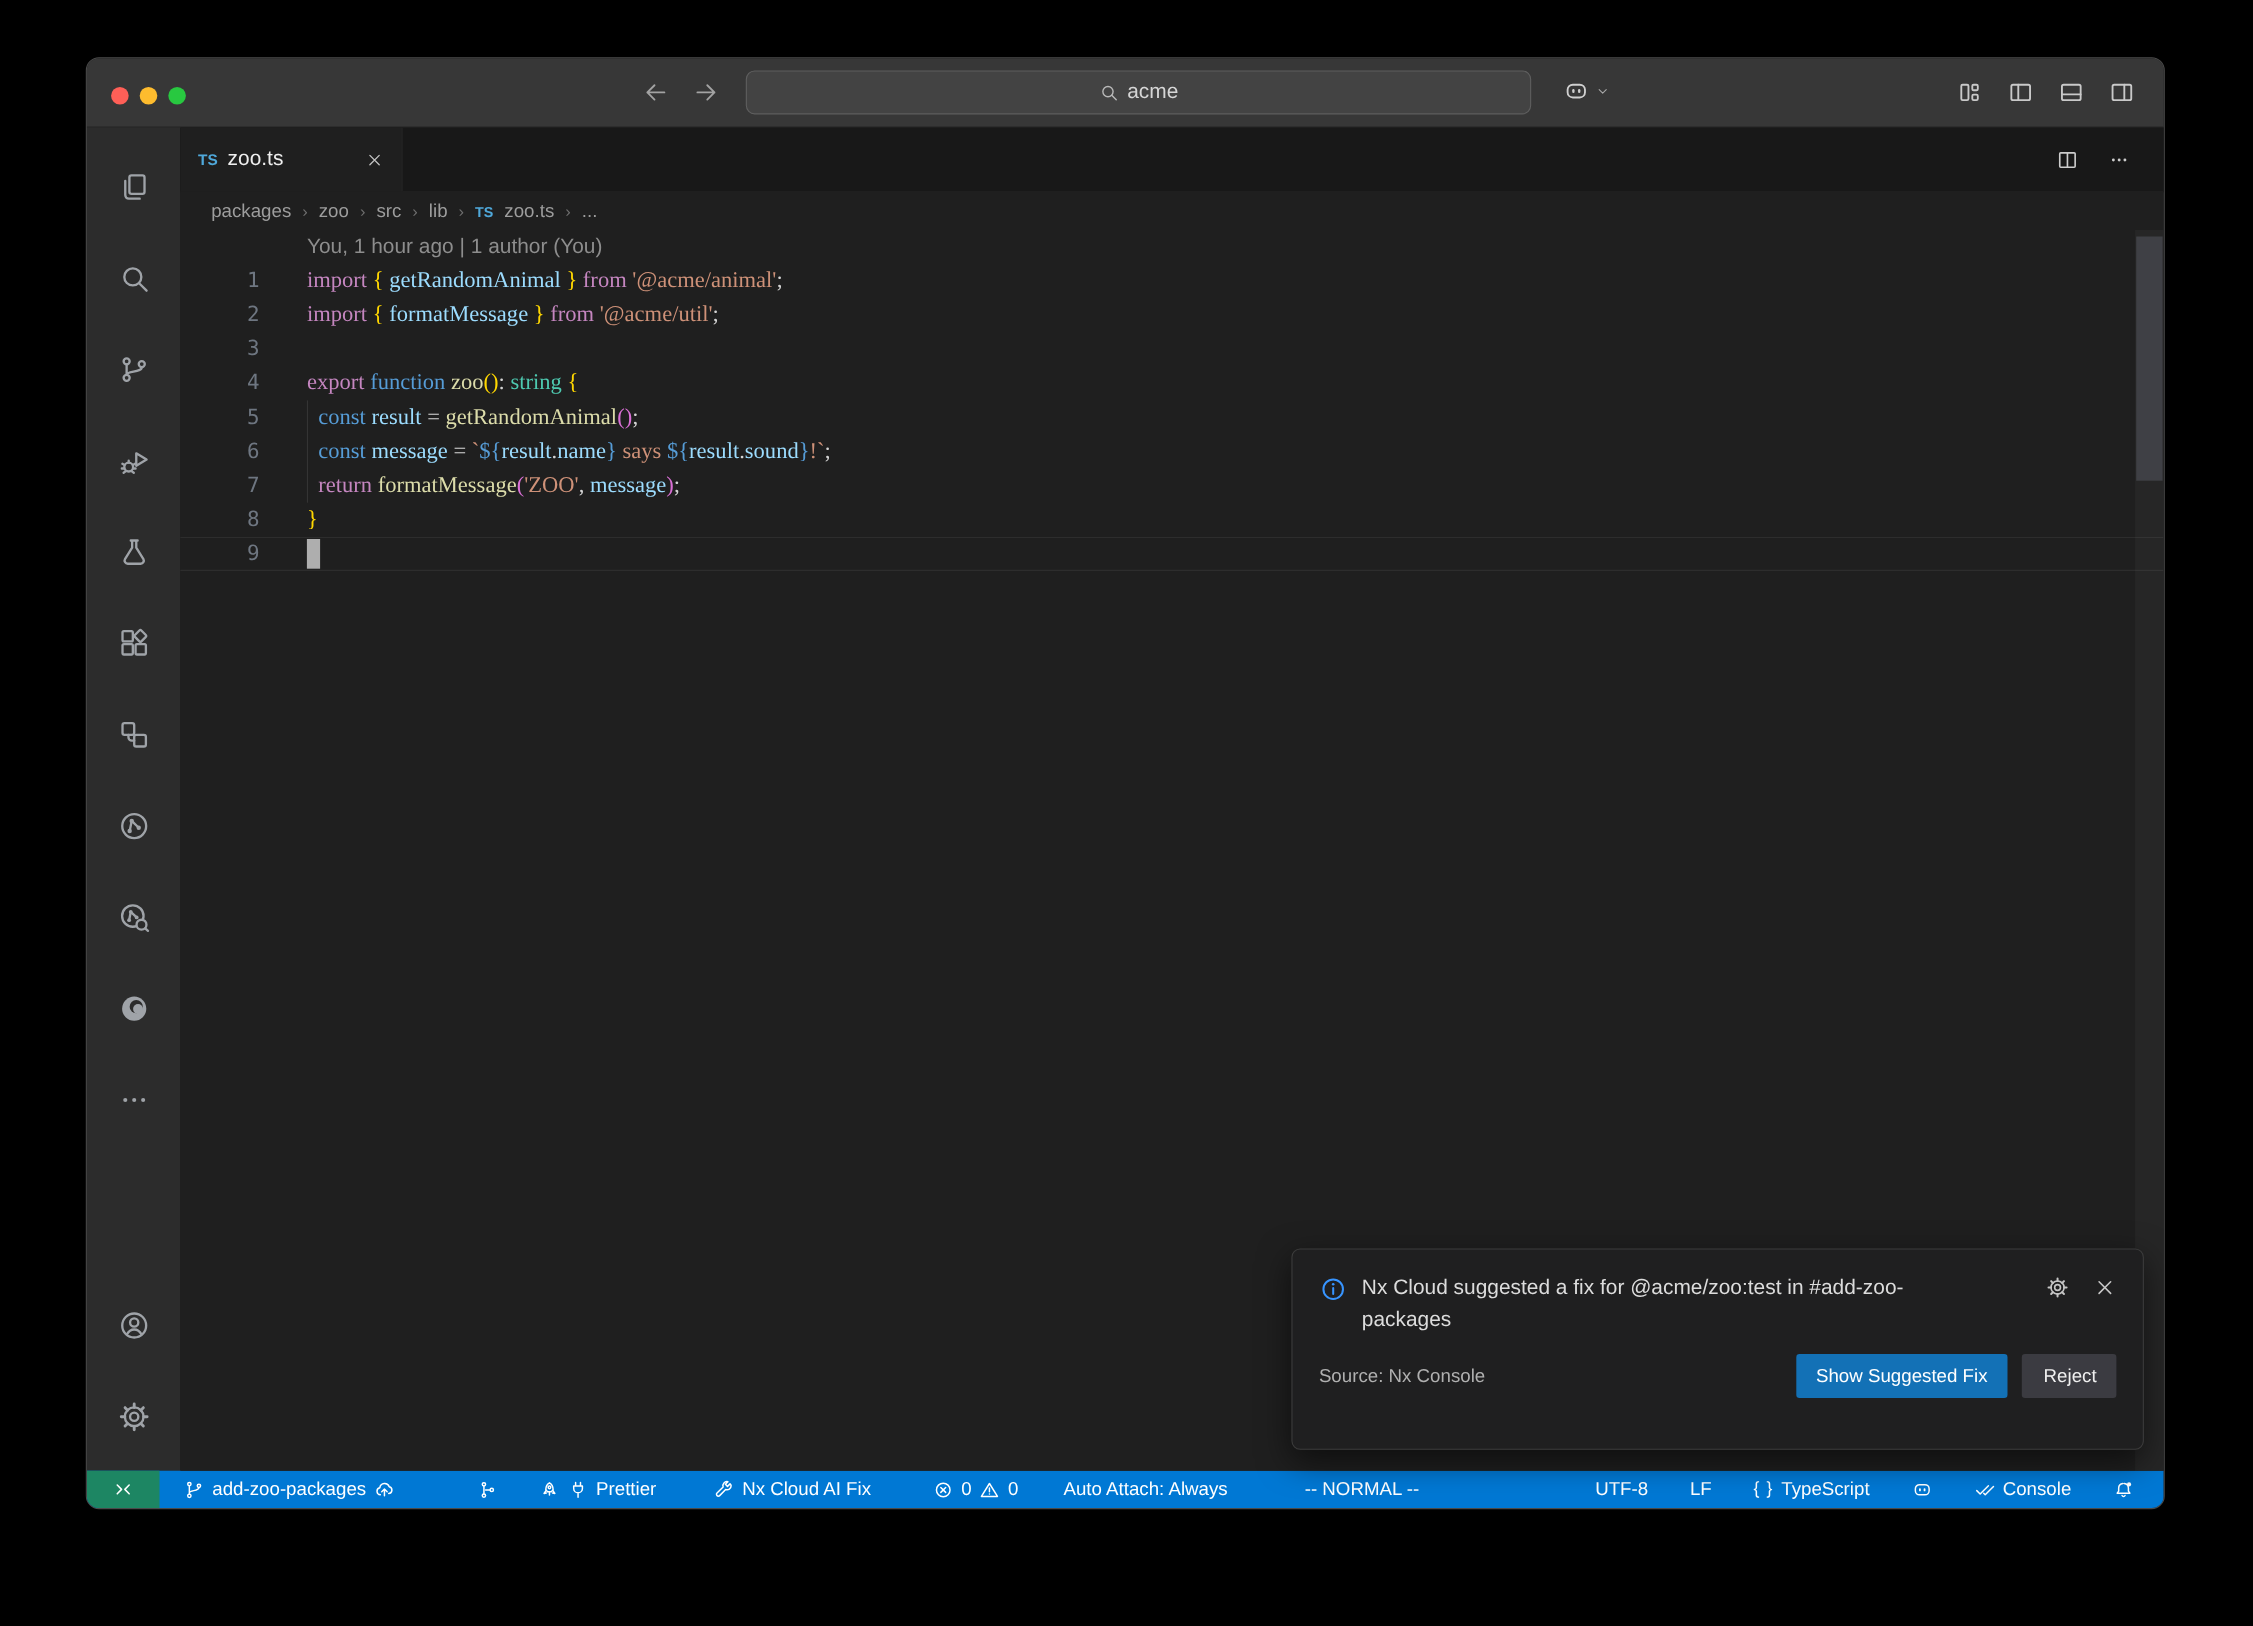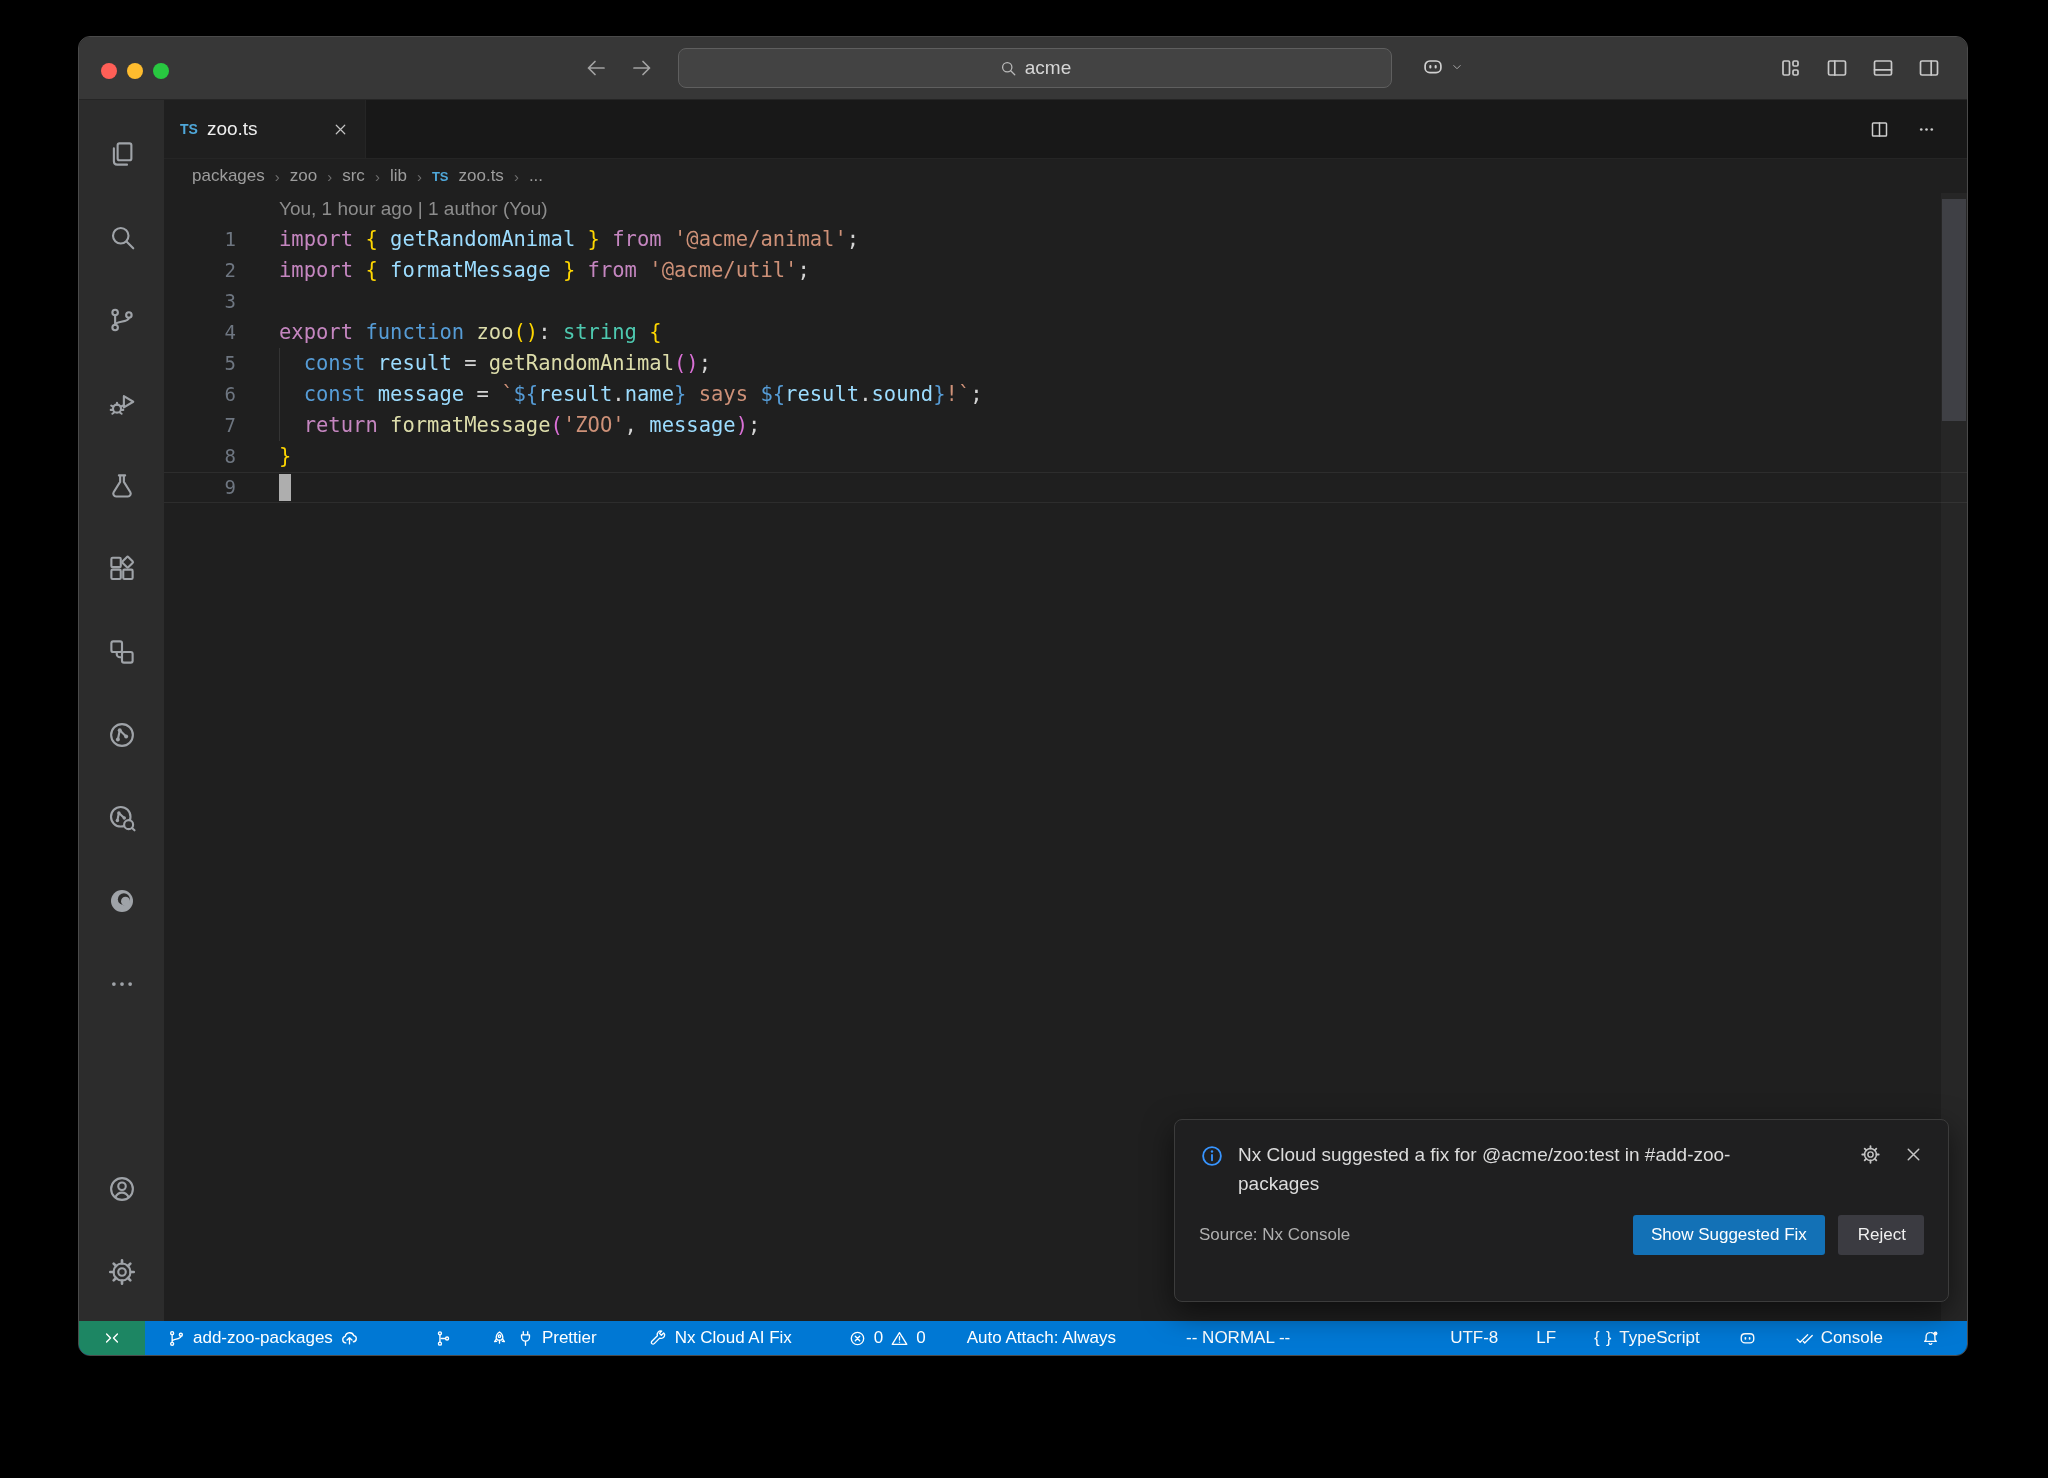--- a/index.html
+++ b/index.html
@@ -1,18 +1,18 @@
 <!DOCTYPE html>
 <html><head>
 <meta charset="utf-8">
 <style>
   html,body{margin:0;padding:0;background:#000;}
   .screen{position:relative;width:2048px;height:1478px;background:#000;overflow:hidden;
           font-family:"Liberation Sans",sans-serif;-webkit-font-smoothing:antialiased;}
-  .window{position:absolute;left:78px;top:36px;width:1890px;height:1320px;background:#1f1f1f;
+  .window{position:absolute;left:78px;top:52px;width:1890px;height:1320px;background:#1f1f1f;
           border-radius:12px;overflow:hidden;border:1px solid #4a4a4a;
           box-shadow:0 30px 90px rgba(0,0,0,.9);display:flex;flex-direction:column;box-sizing:border-box;}
 
   
   .ic{display:inline-flex;width:22px;height:22px;flex:none;align-items:center;justify-content:center;}
   .ic svg{width:100%;height:100%;display:block;}
   .s14{width:14px;height:14px}.s17{width:17px;height:17px}.s18{width:18px;height:18px}
   .s19{width:19px;height:19px}.s20{width:20px;height:20px}.s21{width:21px;height:21px}
   .s24{width:24px;height:24px}.s26{width:26px;height:26px}.s30{width:30px;height:30px}
 
@@ -51,21 +51,21 @@
   .crumb-sep{color:#6f6f6f;font-size:15px;}
   .crumb-ts{color:#4fa8da;font-weight:bold;font-size:13px;}
 
   
   .code-body{flex:1;position:relative;font-family:"DejaVu Sans Mono",monospace;font-size:20.5px;min-height:0;}
   .blame-row{height:31px;line-height:31px;padding-left:115px;color:#8d8d8d;
              font-family:"Liberation Sans",sans-serif;font-size:19px;}
   .code-row{height:31px;line-height:31px;display:flex;position:relative;}
   .code-row.current{box-shadow:inset 0 1px 0 #2d2d2d, inset 0 -1px 0 #2d2d2d;}
   .ln{width:72px;text-align:right;color:#6e7681;font-size:19px;flex:none;}
-  .lt{white-space:pre;padding-left:43px;color:#d4d4d4;}
+  .lt{white-space:pre;padding-left:43px;color:#d4d4d4;font-family:Liberation Serif, serif;}
   .cursor-block{position:absolute;left:115px;top:2px;width:12px;height:27px;background:#aeaeae;}
   .indent-guide{position:absolute;left:115px;top:155px;height:93px;width:1px;background:#343434;}
   .scroll-track{position:absolute;right:0;top:0;bottom:0;width:26px;background:rgba(255,255,255,.03);}
   .scroll-slider{position:absolute;right:1px;top:6px;width:24px;height:222px;background:#3f4045;}
 
   .tk-kw{color:#C586C0}.tk-st{color:#569CD6}.tk-v{color:#9CDCFE}.tk-f{color:#DCDCAA}
   .tk-s{color:#CE9178}.tk-ty{color:#4EC9B0}.tk-p{color:#D4D4D4}.tk-b1{color:#FFD700}
   .tk-b2{color:#DA70D6}.tk-te{color:#569CD6}
 
   

